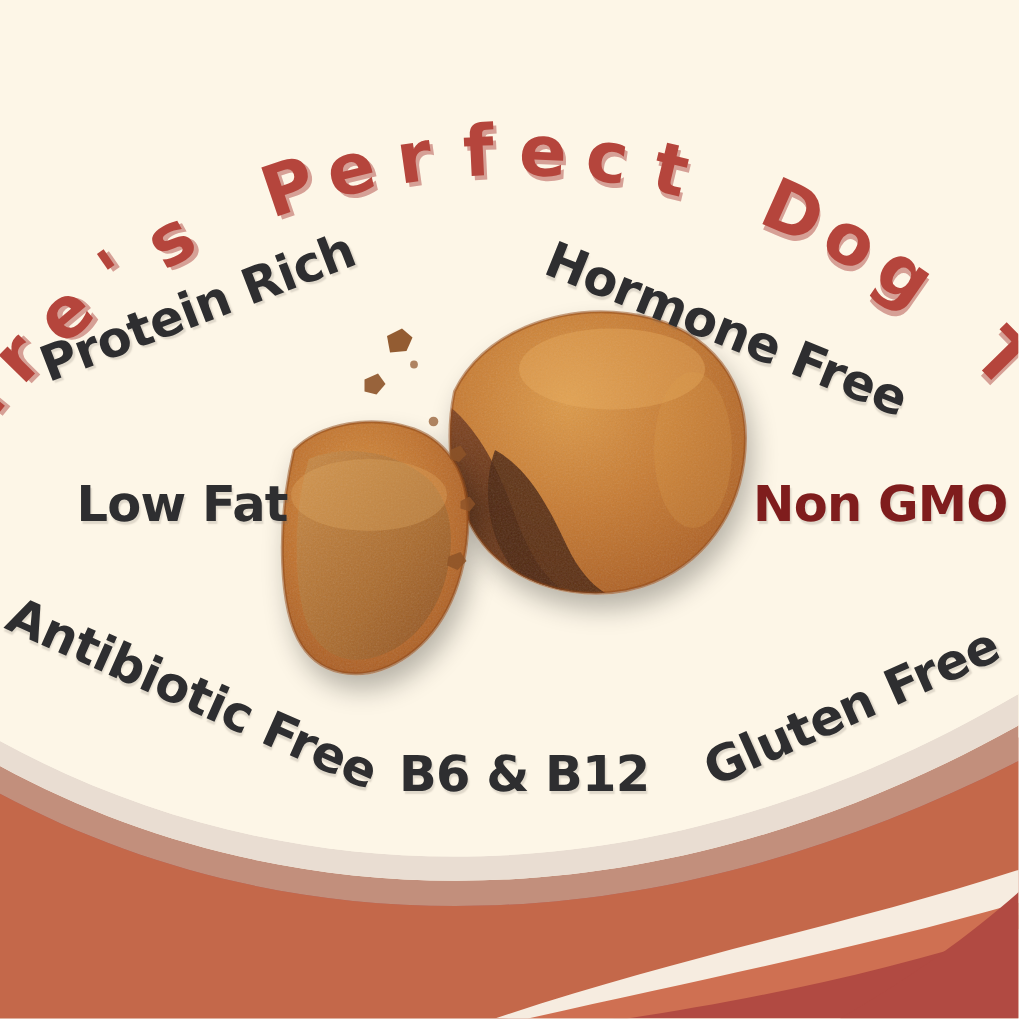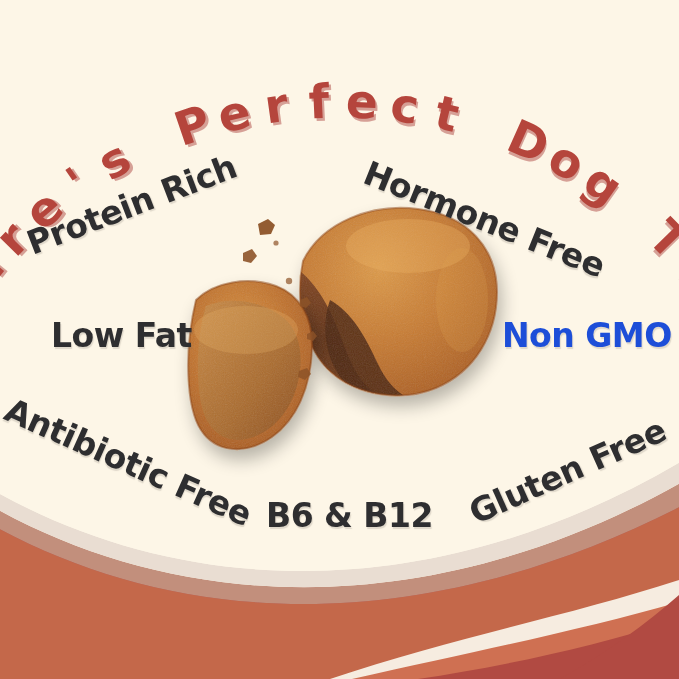--- a/index.html
+++ b/index.html
@@ -210,19 +210,19 @@
       <span class="arc-letter" style="color: rgb(181, 69, 60); text-shadow: rgb(214, 160, 150) 2px 3px 0px; transform: translate(262.792px, -156.545px) rotate(34.84deg) translate(-50%, -50%);">g</span>
       <span class="arc-letter" style="color: rgb(181, 69, 60); text-shadow: rgb(214, 160, 150) 2px 3px 0px; transform: translate(296.911px, -130.346px) rotate(40.2deg) translate(-50%, -50%);"> </span>
       <span class="arc-letter" style="color: rgb(181, 69, 60); text-shadow: rgb(214, 160, 150) 2px 3px 0px; transform: translate(328.433px, -101.075px) rotate(45.56deg) translate(-50%, -50%);">T</span>
       <span class="arc-letter" style="color: rgb(181, 69, 60); text-shadow: rgb(214, 160, 150) 2px 3px 0px; transform: translate(357.083px, -68.9862px) rotate(50.92deg) translate(-50%, -50%);">r</span>
     </div>
 
   <div id="benefits-layer">
       <div class="benefit" style="left: 22px; top: 228px; color: rgb(46, 46, 48); transform: rotate(-21deg); transform-origin: left top;">Protein Rich</div>
       <div class="benefit" style="left: 372px; top: 155px; color: rgb(46, 46, 48); transform: rotate(22deg); transform-origin: left top;">Hormone Free</div>
       <div class="benefit" style="left: 18px; top: 318px; color: rgb(46, 46, 48); transform: rotate(0deg); transform-origin: left top; margin-left: 33px;">Low Fat</div>
-      <div class="benefit" style="left: 502px; top: 318px; color: #1d4ed8; transform: rotate(0deg); transform-origin: left top;">Non GMO</div>
+      <div class="benefit" style="left: 502px; top: 318px; color: #7f1d1d; transform: rotate(0deg); transform-origin: left top;">Non GMO</div>
       <div class="benefit" style="left: 14px; top: 392px; color: rgb(46, 46, 48); transform: rotate(24deg); transform-origin: left top;">Antibiotic Free</div>
       <div class="benefit" style="left: 464px; top: 498px; color: rgb(46, 46, 48); transform: rotate(-24deg); transform-origin: left top;">Gluten Free</div>
       <div class="benefit two-line" style="left: 266px; top: 498px; color: rgb(46, 46, 48);"><div>B6 &amp; B12</div></div>
     </div>
 
 </div>
 
 </body></html>

